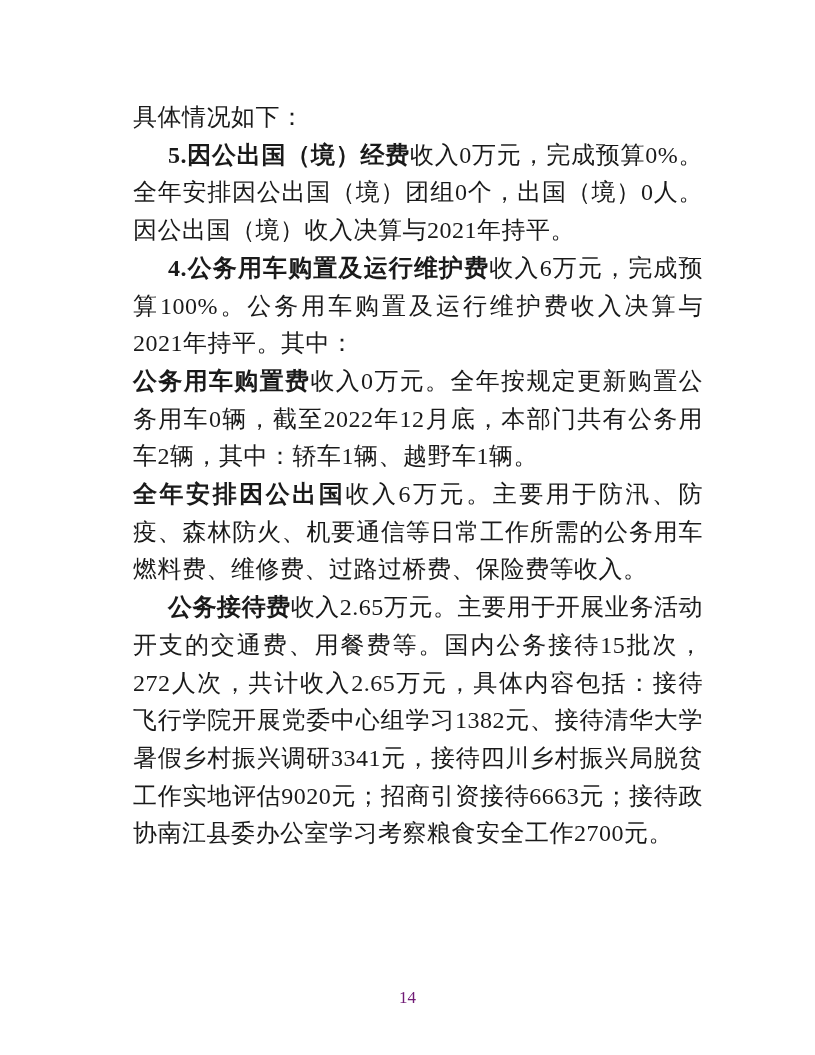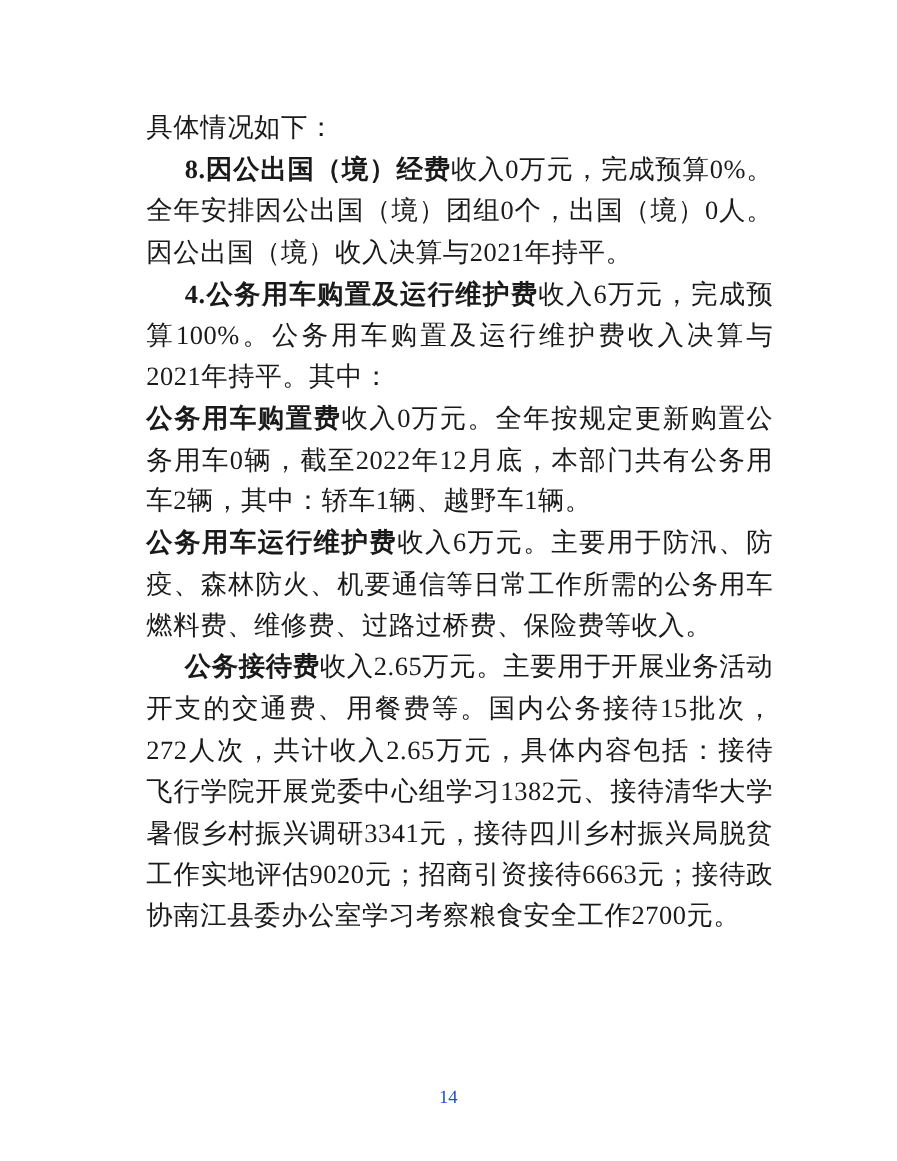--- a/index.html
+++ b/index.html
@@ -38,38 +38,38 @@
   .lead-bold {
     font-weight: bold;
   }
   .page-number {
     position: absolute;
     left: 0;
     right: 0;
     top: 988px;
     text-align: center;
     font-size: 17px;
-    color: #1d4ed8;
+    color: #701a75;
   }
 </style>
 </head>
 <body>
 
 <div class="page">
   <div class="text-block">
 
     <p class="para"><span>具体情况如下：</span></p>
 
-    <p class="para indent-first"><span class="lead-bold">8.因公出国（境）经费</span><span>收入0万元，完成预算0%。全年安排因公出国（境）团组0个，出国（境）0人。因公出国（境）收入决算与2021年持平。</span></p>
+    <p class="para indent-first"><span class="lead-bold">5.因公出国（境）经费</span><span>收入0万元，完成预算0%。全年安排因公出国（境）团组0个，出国（境）0人。因公出国（境）收入决算与2021年持平。</span></p>
 
     <p class="para indent-first"><span class="lead-bold">4.公务用车购置及运行维护费</span><span>收入6万元，完成预算100%。公务用车购置及运行维护费收入决算与2021年持平。其中：</span></p>
 
     <p class="para indent-block"><span class="lead-bold">公务用车购置费</span><span>收入0万元。全年按规定更新购置公务用车0辆，截至2022年12月底，本部门共有公务用车2辆，其中：轿车1辆、越野车1辆。</span></p>
 
-    <p class="para indent-block"><span class="lead-bold">公务用车运行维护费</span><span>收入6万元。主要用于防汛、防疫、森林防火、机要通信等日常工作所需的公务用车燃料费、维修费、过路过桥费、保险费等收入。</span></p>
+    <p class="para indent-block"><span class="lead-bold">全年安排因公出国</span><span>收入6万元。主要用于防汛、防疫、森林防火、机要通信等日常工作所需的公务用车燃料费、维修费、过路过桥费、保险费等收入。</span></p>
 
 
     <p class="para indent-first"><span class="lead-bold">公务接待费</span><span>收入2.65万元。主要用于开展业务活动开支的交通费、用餐费等。国内公务接待15批次，272人次，共计收入2.65万元，具体内容包括：接待飞行学院开展党委中心组学习1382元、接待清华大学暑假乡村振兴调研3341元，接待四川乡村振兴局脱贫工作实地评估9020元；招商引资接待6663元；接待政协南江县委办公室学习考察粮食安全工作2700元。</span></p>
 
   </div>
 
   <div class="page-number">14</div>
 </div>
 
 </body></html>

